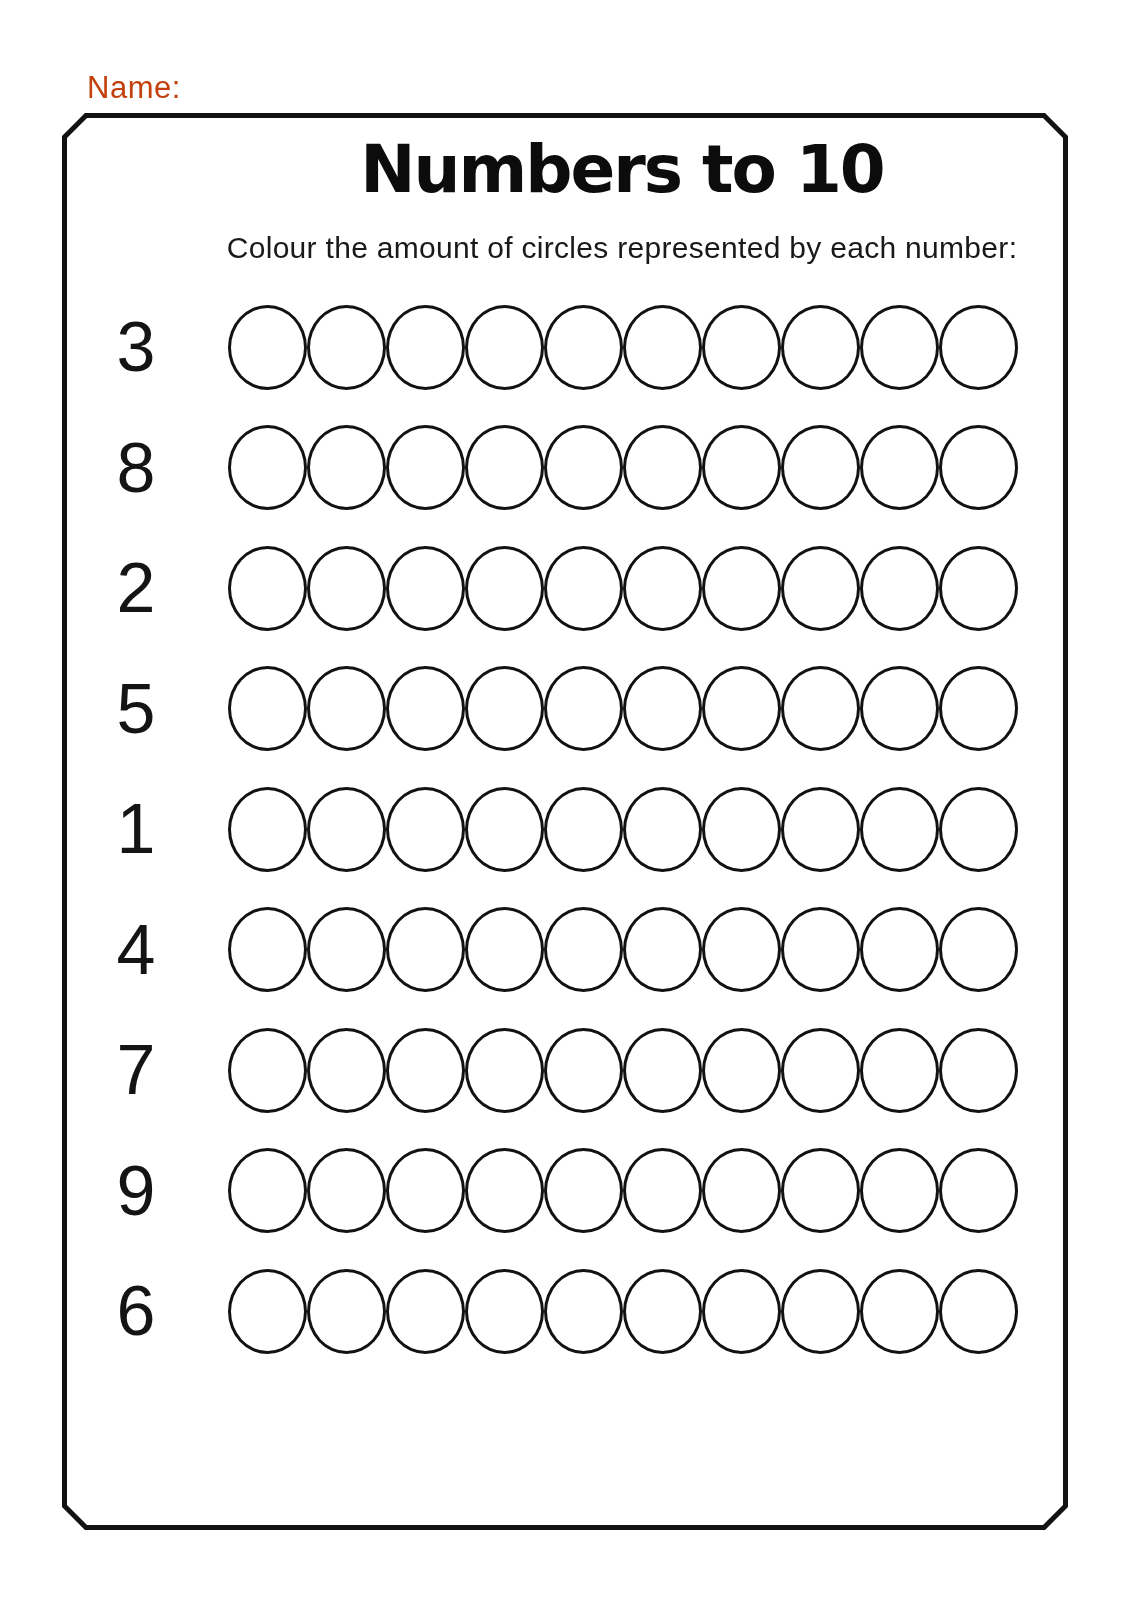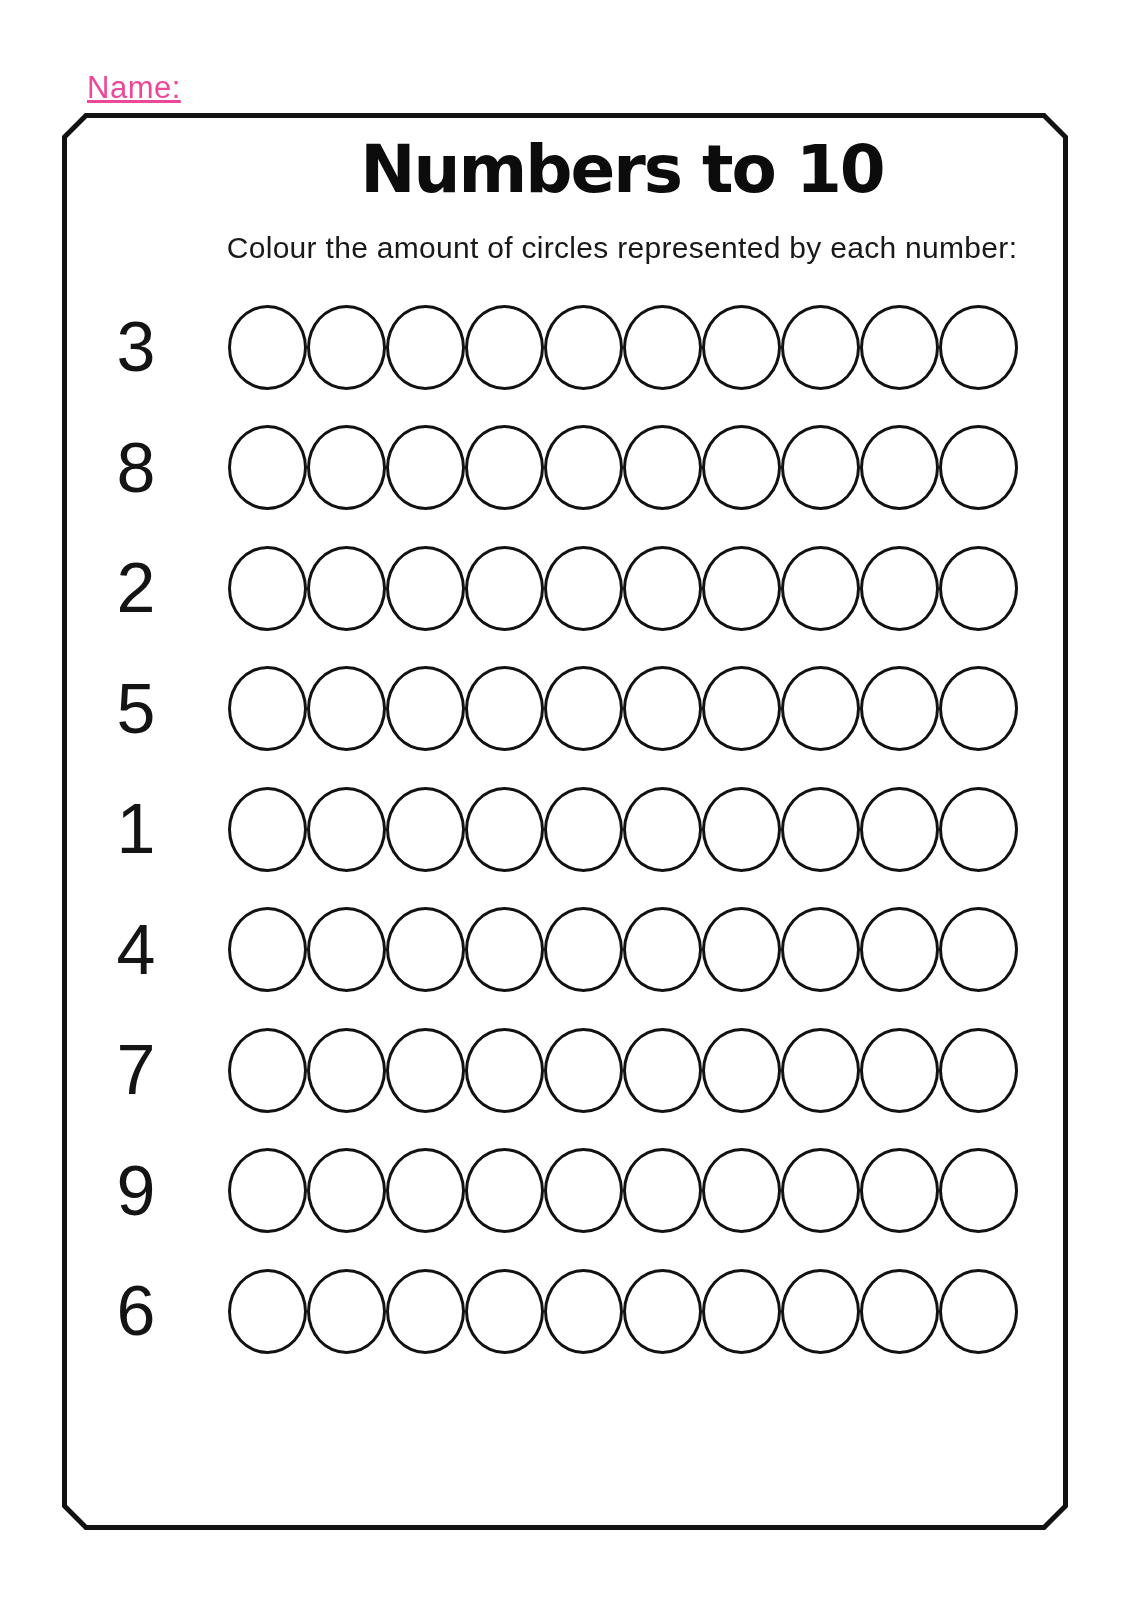--- a/index.html
+++ b/index.html
@@ -9,22 +9,21 @@
     font-family: "Liberation Sans", sans-serif;
     color: #111111;
     overflow: hidden;
     position: relative;
   }
   .name-label {
     position: absolute;
     left: 87px; top: 70px;
     font-size: 31px;
     letter-spacing: 0.5px;
-    color: #ec4899;
-    text-decoration: underline;
+    color: #c2410c;
   }
   .frame-svg {
     position: absolute;
     left: 62px; top: 113px;
     width: 1006px; height: 1417px;
   }
   .panel {
     position: absolute;
     left: 62px; top: 103px;
     width: 1120px; height: 1417px;

